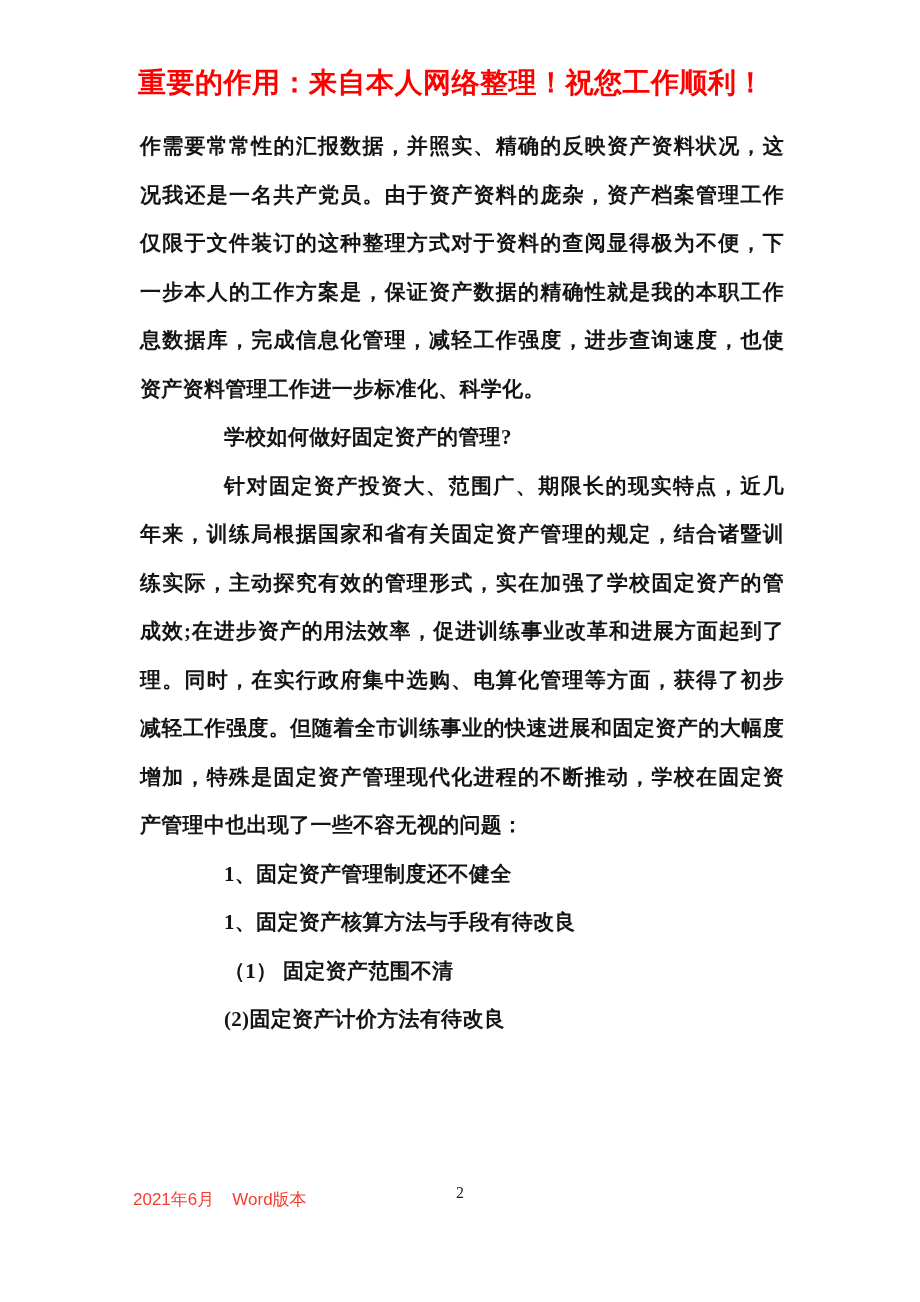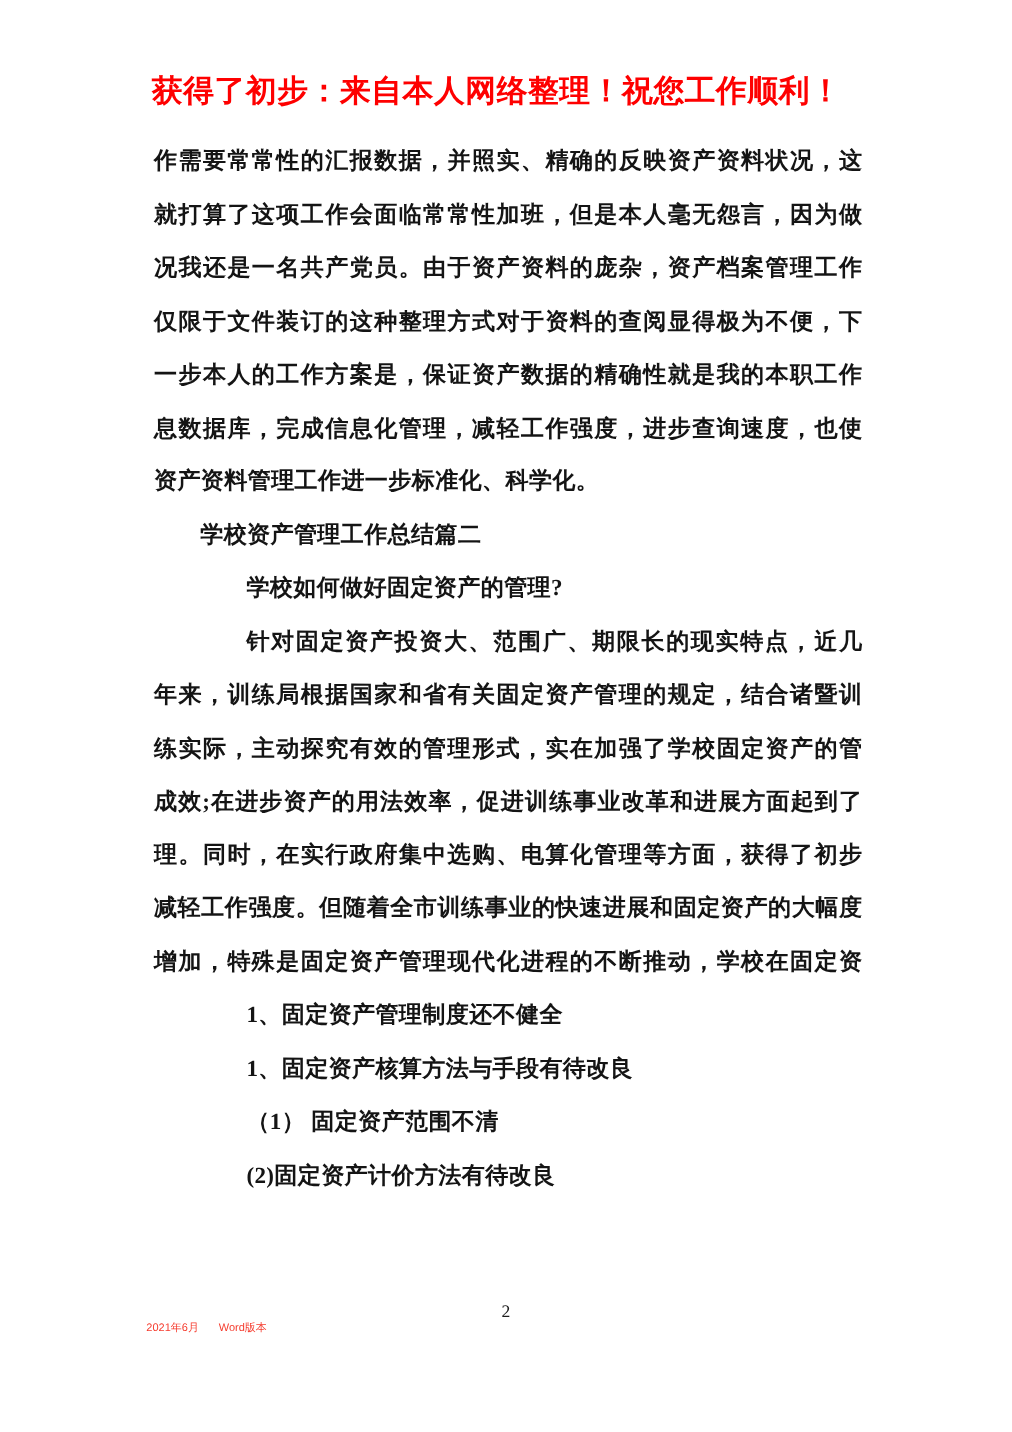--- a/index.html
+++ b/index.html
@@ -56,62 +56,61 @@
     position: absolute;
     left: 0;
     top: 1184px;
     width: 920px;
     height: 26px;
     font-size: 16px;
   }
   .footer-left {
     position: absolute;
     left: 133px;
-    top: 16px;
+    top: 4px;
     color: var(--footer_red);
     font-family: "Liberation Sans", "DejaVu Sans", sans-serif;
-    font-size: 10px;
+    font-size: 17px;
     white-space: nowrap;
   }
   .footer-left .gap { display: inline-block; width: 18px; }
   .footer-page-num {
     position: absolute;
     left: 0;
     top: 0;
     width: 920px;
     text-align: center;
     color: #1c1c1c;
     font-family: "Liberation Serif", "DejaVu Serif", serif;
     font-size: 16px;
   }
 </style>
 </head>
 <body>
 
 <div class="page">
 
-  <div class="doc-header">获得了初步：来自本人网络整理！祝您工作顺利！</div>
+  <div class="doc-header">重要的作用：来自本人网络整理！祝您工作顺利！</div>
 
   <div class="body-text">
     <div class="line fill">作需要常常性的汇报数据，并照实、精确的反映资产资料状况，这</div>
-    <div class="line fill">就打算了这项工作会面临常常性加班，但是本人毫无怨言，因为做</div>
     <div class="line fill">况我还是一名共产党员。由于资产资料的庞杂，资产档案管理工作</div>
     <div class="line fill">仅限于文件装订的这种整理方式对于资料的查阅显得极为不便，下</div>
     <div class="line fill">一步本人的工作方案是，保证资产数据的精确性就是我的本职工作</div>
     <div class="line fill">息数据库，完成信息化管理，减轻工作强度，进步查询速度，也使</div>
     <div class="line">资产资料管理工作进一步标准化、科学化。</div>
-    <div class="line ind2">学校资产管理工作总结篇二</div>
     <div class="line ind4">学校如何做好固定资产的管理?</div>
     <div class="line fill ind4">针对固定资产投资大、范围广、期限长的现实特点，近几</div>
     <div class="line fill">年来，训练局根据国家和省有关固定资产管理的规定，结合诸暨训</div>
     <div class="line fill">练实际，主动探究有效的管理形式，实在加强了学校固定资产的管</div>
     <div class="line fill">成效;在进步资产的用法效率，促进训练事业改革和进展方面起到了</div>
     <div class="line fill">理。同时，在实行政府集中选购、电算化管理等方面，获得了初步</div>
     <div class="line fill">减轻工作强度。但随着全市训练事业的快速进展和固定资产的大幅度</div>
     <div class="line fill">增加，特殊是固定资产管理现代化进程的不断推动，学校在固定资</div>
+    <div class="line">产管理中也出现了一些不容无视的问题：</div>
     <div class="line ind4">1、固定资产管理制度还不健全</div>
     <div class="line ind4">1、固定资产核算方法与手段有待改良</div>
     <div class="line ind4">（1） 固定资产范围不清</div>
     <div class="line ind4">(2)固定资产计价方法有待改良</div>
   </div>
 
   <div class="doc-footer">
     <div class="footer-left">
       <span>2021年6月</span><span class="gap"></span><span>Word版本</span>
     </div>

